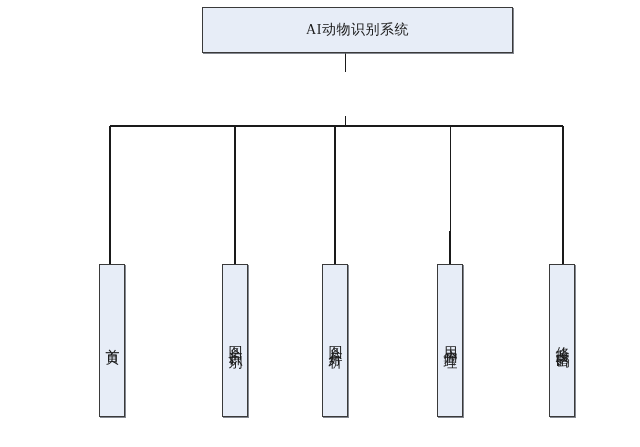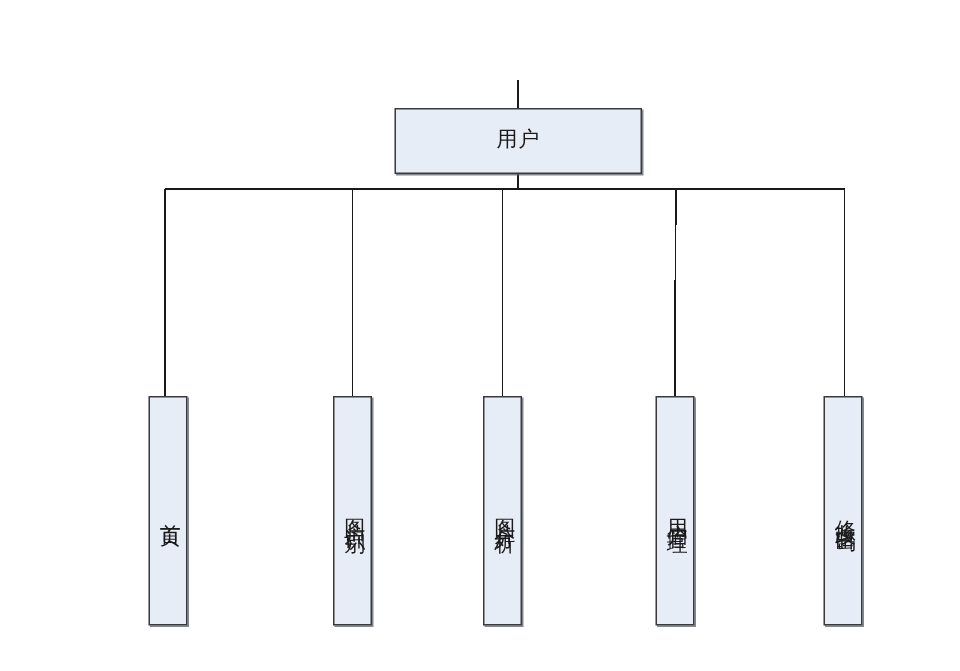--- a/index.html
+++ b/index.html
@@ -74,24 +74,24 @@
       <line x1="110" y1="126" x2="563" y2="126"></line>
 
       <line x1="110" y1="126" x2="110" y2="264"></line>
       <line x1="235" y1="126" x2="235" y2="264"></line>
       <line x1="335" y1="126" x2="335" y2="264"></line>
       <line x1="450.5" y1="126" x2="450" y2="264"></line>
       <line x1="563" y1="126" x2="563" y2="264"></line>
     </g>
   </svg>
 
+  <div class="node horizontal" style="left:202px; top:7px; width:311px; height:46px;">
+    <span class="node-label">AI动物识别系统</span>
+  </div>
 
-  <div class="node horizontal" style="left:263px; top:72px; width:165px; height:44px;">
-    <span class="node-label">用户</span>
-  </div>
 
   <div class="node vertical" style="left:99px; top:264px; width:26px; height:153px;">
     <span class="node-label">首页</span>
   </div>
 
   <div class="node vertical" style="left:222px; top:264px; width:26px; height:153px;">
     <span class="node-label">图片识别</span>
   </div>
 
   <div class="node vertical" style="left:322px; top:264px; width:26px; height:153px;">

